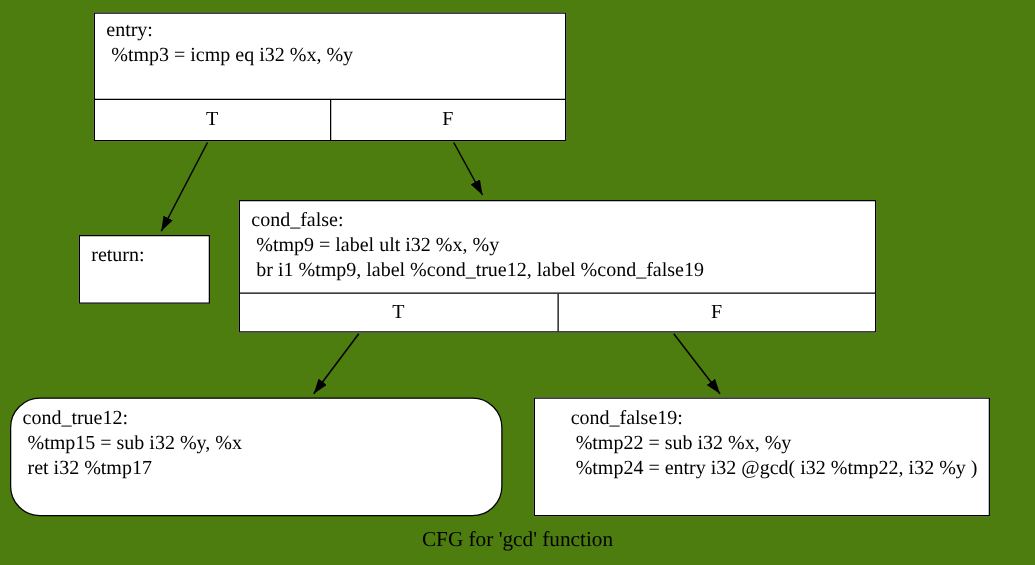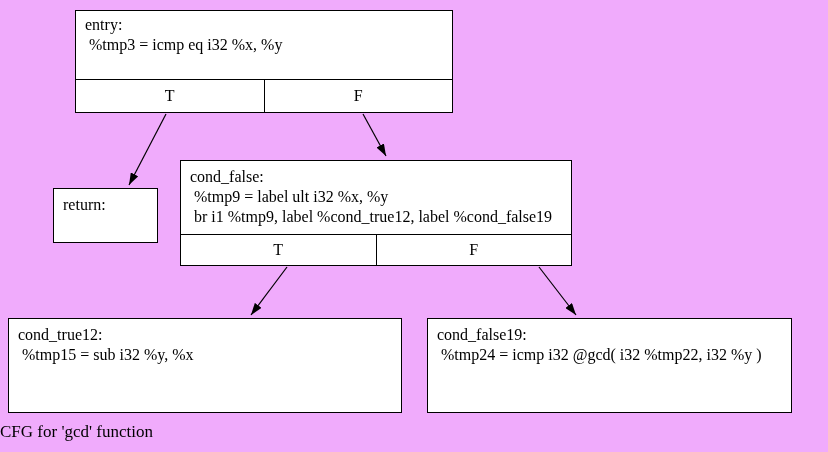--- a/index.html
+++ b/index.html
@@ -5,21 +5,21 @@
   * { margin: 0; padding: 0; box-sizing: border-box; }
   html, body { background: #ffffff; }
   body {
     width: 828px; height: 452px;
     font-family: "Liberation Serif", serif;
     color: #000000;
   }
   .canvas {
     position: relative;
     width: 828px; height: 452px;
-    background: #f0abfc;
+    background: #4d7c0f;
     overflow: hidden;
   }
   .node {
     position: absolute;
     border: 1.5px solid #000000;
     background: #ffffff;
     display: flex;
     flex-direction: column;
   }
   .node-body {
@@ -49,33 +49,34 @@
     position: absolute;
     left: 0; top: 0;
     width: 828px; height: 452px;
     pointer-events: none;
   }
   .edges line { stroke: #000000; stroke-width: 1.2; }
   .caption {
     position: absolute;
     left: 0; top: 422px;
     width: 828px;
+    text-align: center;
     font-size: 17px;
   }
   
   #node-entry       { left: 75px;  top: 10px;  width: 378px; height: 103px; }
   #node-entry .tf-row { height: 33px; }
-  #node-return      { left: 53px;  top: 188px; width: 105px; height: 55px; }
+  #node-return      { left: 63px;  top: 188px; width: 105px; height: 55px; }
   #node-return .node-body { padding-top: 6px; }
-  #node-cond-false  { left: 180px; top: 160px; width: 392px; height: 106px; }
+  #node-cond-false  { left: 191px; top: 160px; width: 510px; height: 106px; }
   #node-cond-false .node-body { padding-top: 6px; }
   #node-cond-false .tf-row { height: 31px; }
-  #node-cond-true12  { left: 8px;   top: 318px; width: 394px; height: 95px; }
+  #node-cond-true12  { left: 8px;   top: 318px; width: 394px; height: 95px; border-radius: 24px; }
   #node-cond-true12 .node-body { padding-top: 6px; }
-  #node-cond-false19 { left: 427px; top: 318px; width: 365px; height: 95px; }
+  #node-cond-false19 { left: 427px; top: 318px; width: 365px; height: 95px; align-items: flex-end; }
   #node-cond-false19 .node-body { padding-top: 6px; }
 </style>
 </head>
 <body>
 
 <div class="canvas">
 
   <svg class="edges" viewBox="0 0 828 452" xmlns="http://www.w3.org/2000/svg">
     <defs>
       <marker id="ah" viewBox="0 0 10 7" refX="10" refY="3.5" markerWidth="10" markerHeight="7" orient="auto">
@@ -114,25 +115,27 @@
     <div class="tf-row">
       <div class="tf-cell t-cell">T</div>
       <div class="tf-cell">F</div>
     </div>
   </div>
 
   <div class="node" id="node-cond-true12">
     <div class="node-body">
       <span class="code-line">cond_true12:</span>
       <span class="code-line"> %tmp15 = sub i32 %y, %x</span>
+      <span class="code-line"> ret i32 %tmp17</span>
     </div>
   </div>
 
   <div class="node" id="node-cond-false19">
     <div class="node-body">
       <span class="code-line">cond_false19:</span>
-      <span class="code-line"> %tmp24 = icmp i32 @gcd( i32 %tmp22, i32 %y )</span>
+      <span class="code-line"> %tmp22 = sub i32 %x, %y</span>
+      <span class="code-line"> %tmp24 = entry i32 @gcd( i32 %tmp22, i32 %y )</span>
     </div>
   </div>
 
   <div class="caption">CFG for 'gcd' function</div>
 
 </div>
 
 </body></html>

